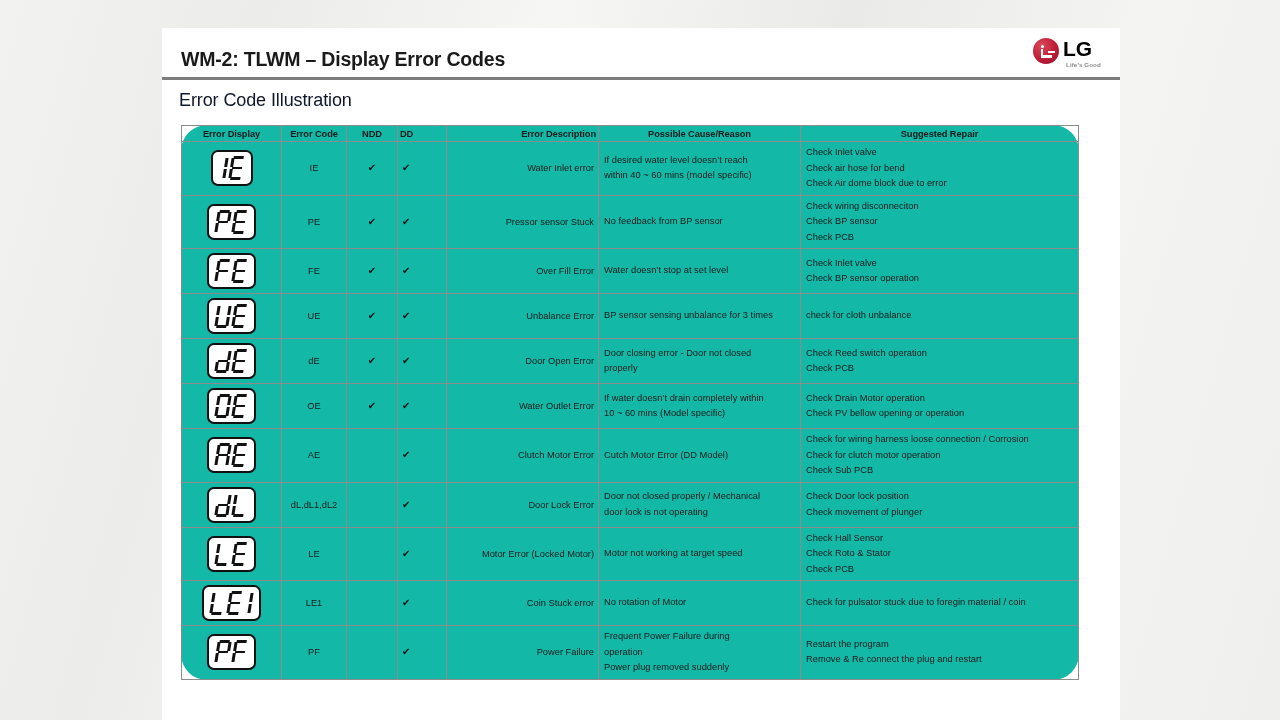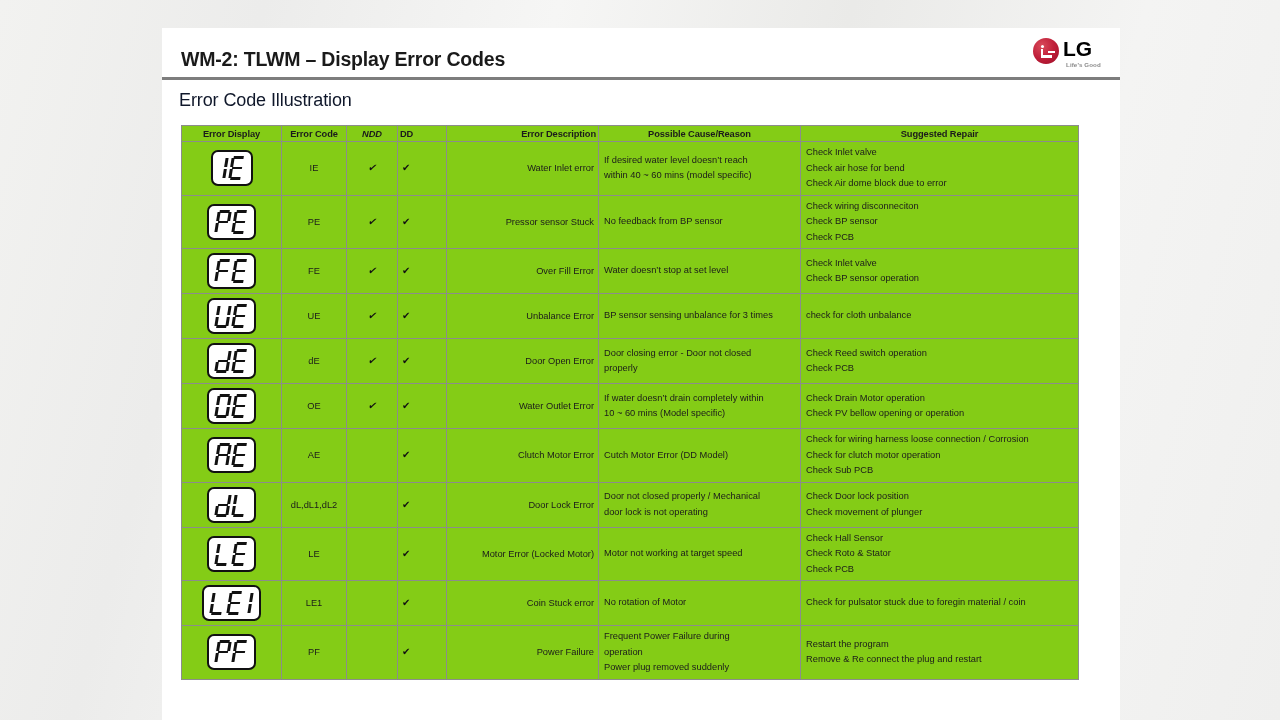--- a/index.html
+++ b/index.html
@@ -115,40 +115,41 @@
   
   #table-wrap {
     position: absolute;
     left: 19px; top: 97px;
     width: 898px;
   }
   table {
     border-collapse: collapse;
     width: 898px;
     table-layout: fixed;
-    background: #84cc16;
+    background: #14b8a6;
+    border-radius: 26px;
   }
   th, td {
     border: 1px solid #8c8c8c;
     vertical-align: middle;
     color: #1b1b1b;
   }
   thead th {
     height: 16px;
     font-size: 9.3px;
     font-weight: bold;
     text-align: center;
     padding: 1px 2px;
     letter-spacing: -0.1px;
   }
   td { padding: 3px 4px; font-size: 9.3px; }
 
   .c-disp  { width: 100px; }
   .c-code  { width: 65px;  text-align: center; }
-  .c-ndd   { width: 51px;  text-align: center; font-style: italic; }
+  .c-ndd   { width: 51px;  text-align: center; }
   .c-dd    { width: 49px;  text-align: left; }
   .c-desc  { width: 152px; text-align: right; }
   .c-cause { width: 202px; }
   .c-rep   { width: 278px; }
 
   td.c-desc, td.c-cause, td.c-rep { padding-left: 5px; }
   td.c-disp { text-align: center; padding: 4px 0; }
 
   .lines div { line-height: 15.5px; white-space: nowrap; }
 

